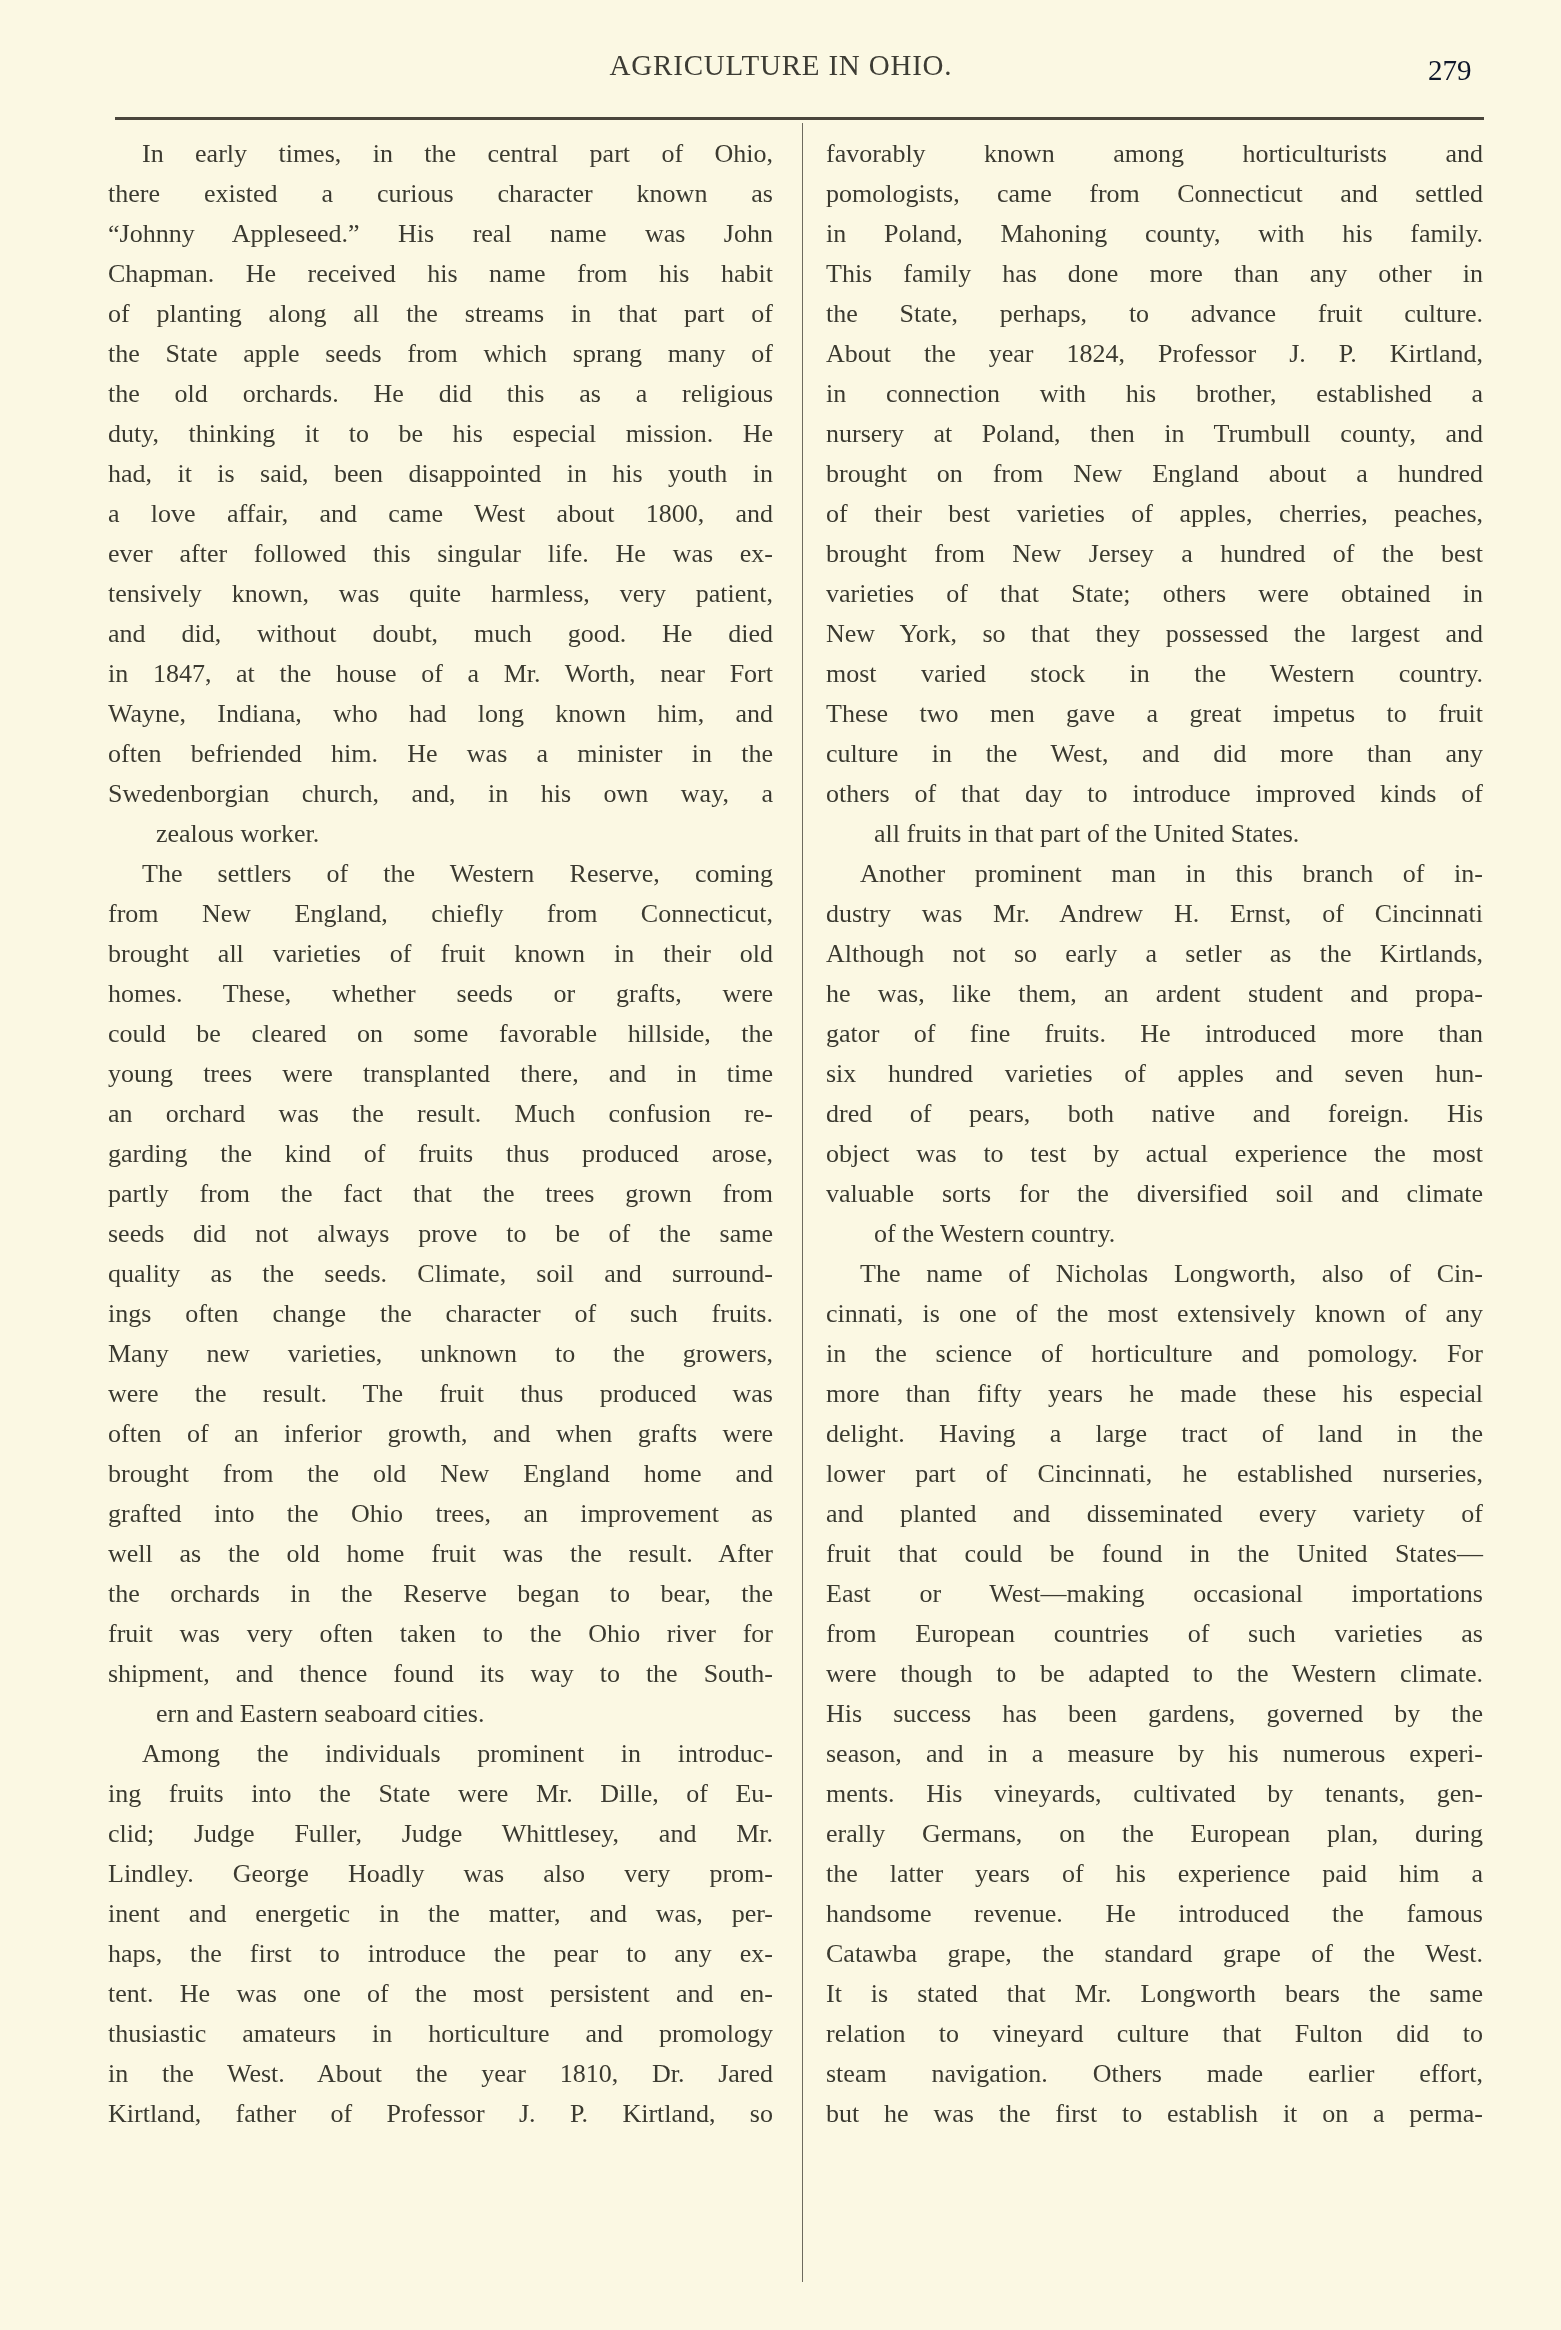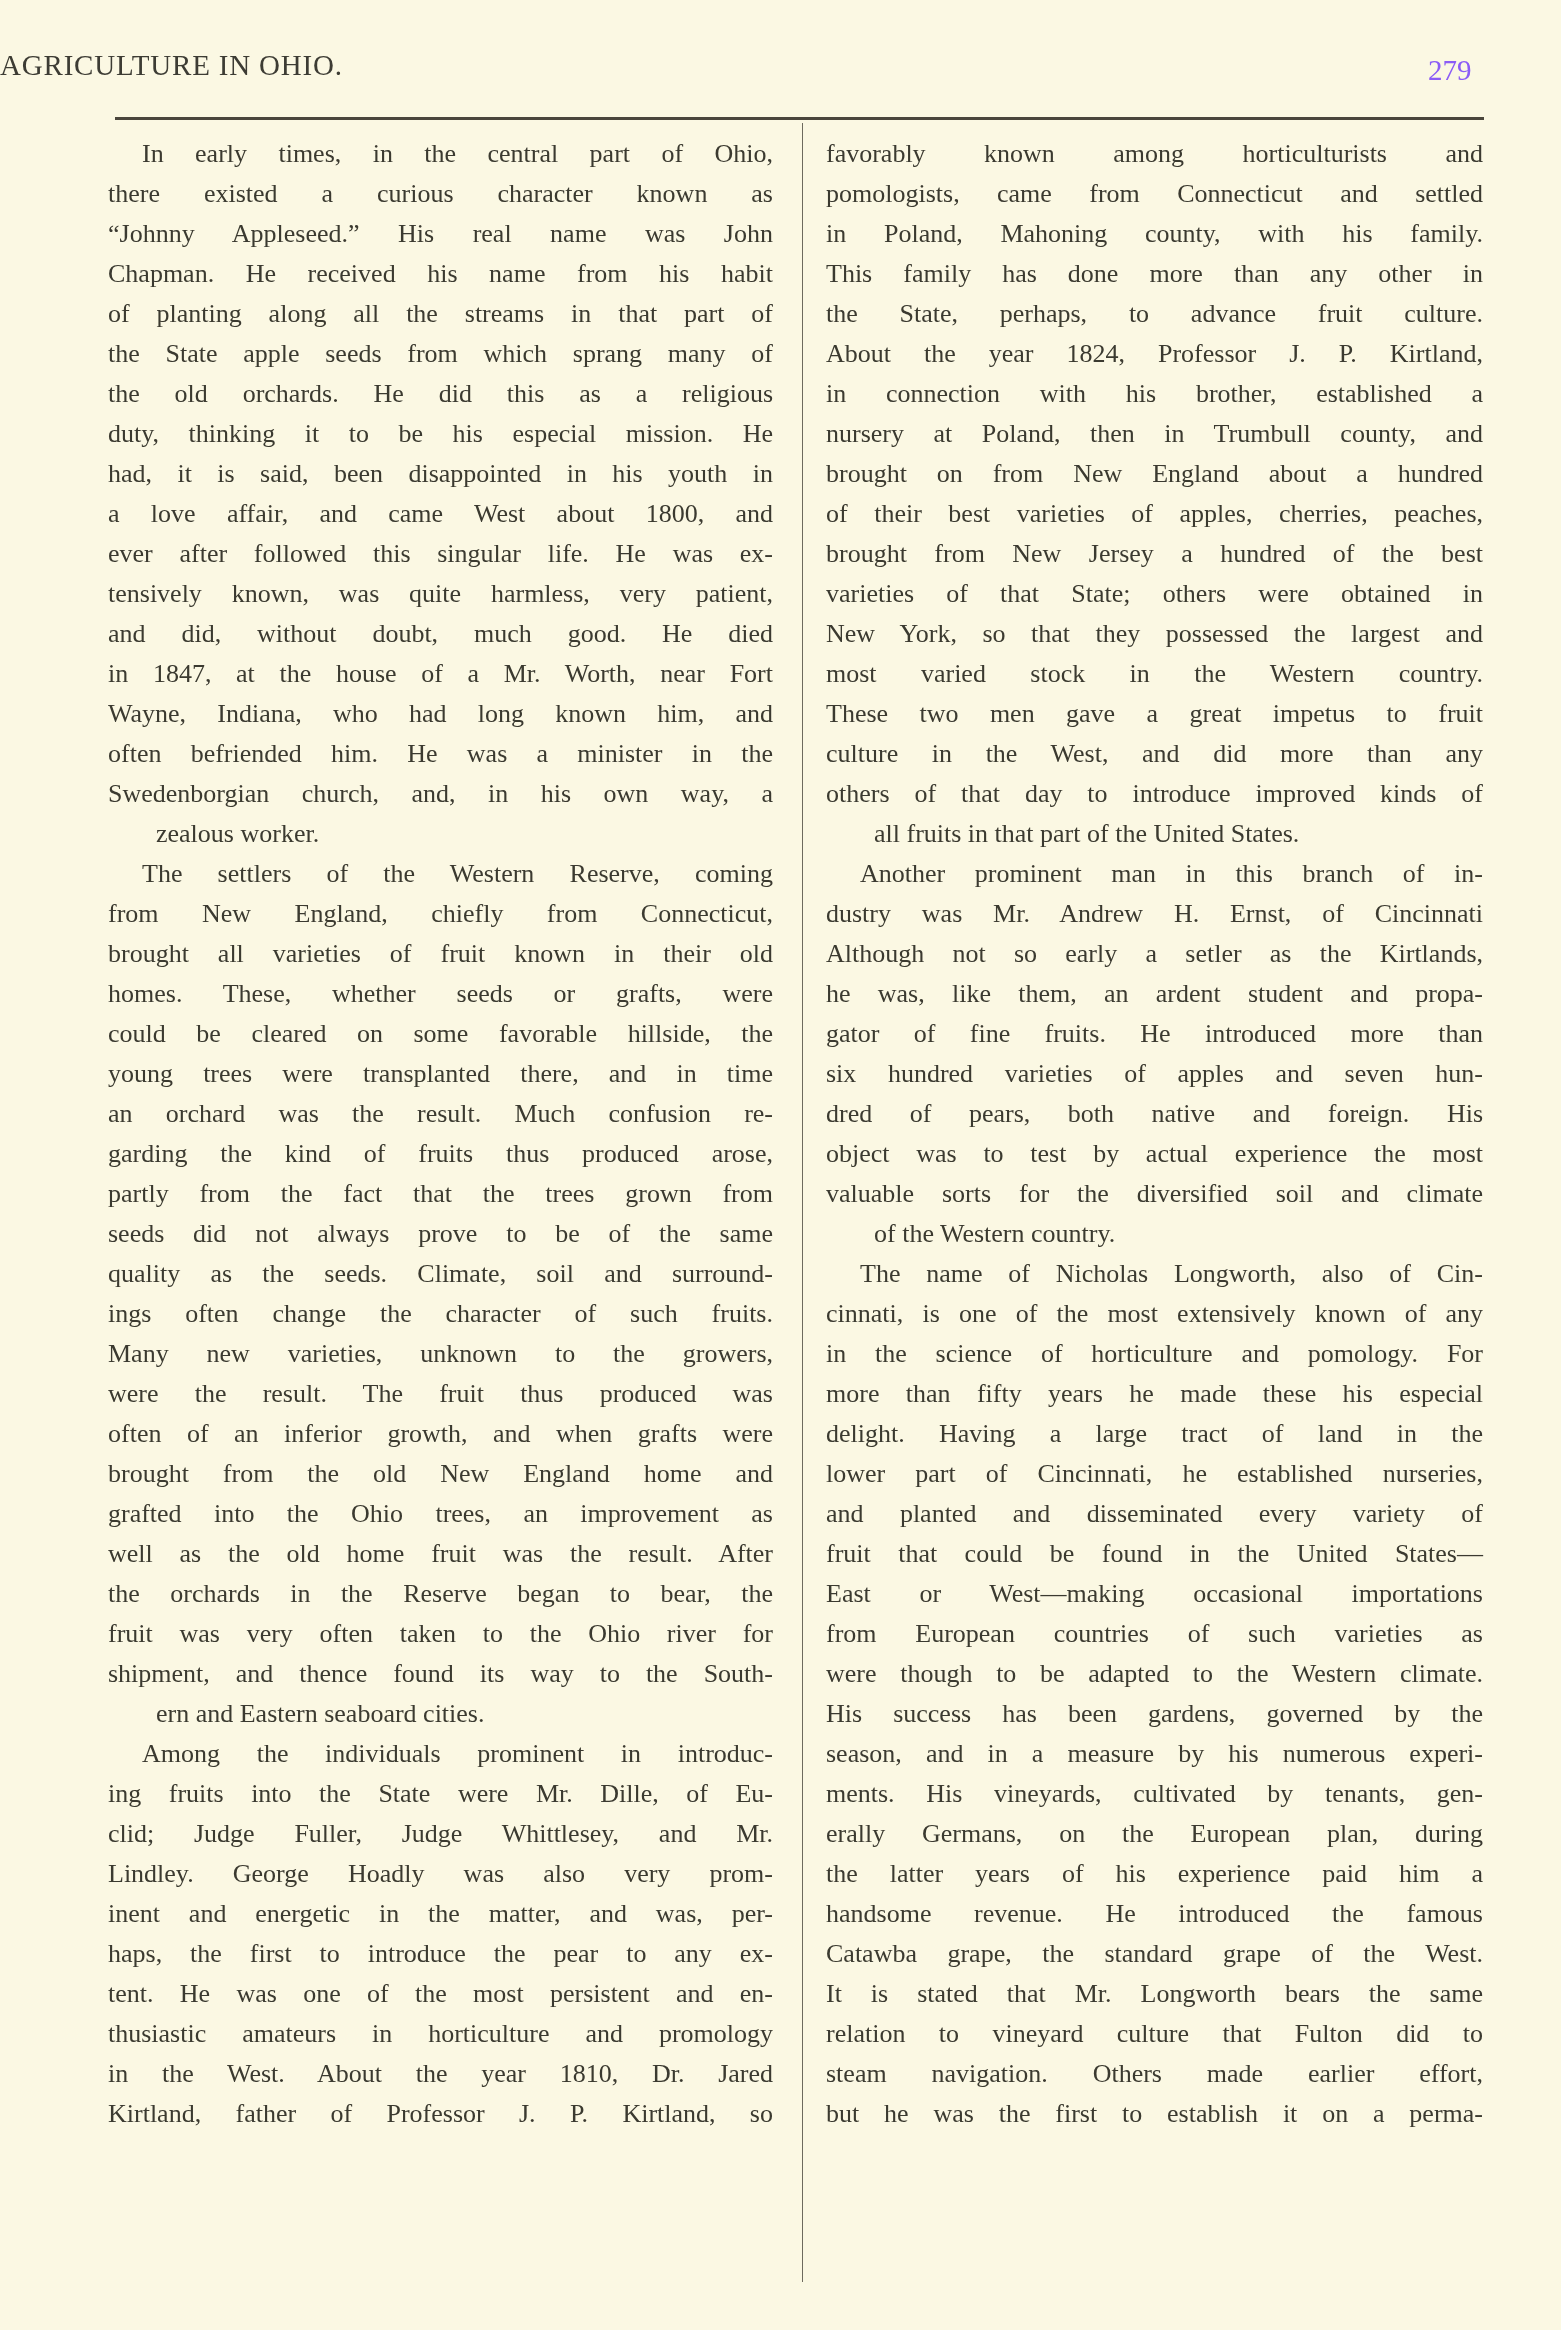--- a/index.html
+++ b/index.html
@@ -3,25 +3,25 @@
 <meta charset="utf-8">
 <style>
   html, body { margin:0; padding:0; }
   body {
     width:1562px; height:2330px; position:relative; overflow:hidden;
     background:#fbf8e3;
     font-family:"Liberation Serif","DejaVu Serif",serif;
     color:#3b3a30;
   }
   .running-head {
-    position:absolute; top:49px; left:0; width:1562px; 
+    position:absolute; top:49px; left:0; width:1562px; text-align:center;
     font-size:29px; letter-spacing:0.8px; color:#3d3c34;
   }
   .page-number {
-    position:absolute; top:54px; left:1428px; font-size:29px; color:#8b5cf6;
+    position:absolute; top:54px; left:1428px; font-size:29px; color:#0f172a;
   }
   .rule {
     position:absolute; top:117px; left:115px; width:1369px; height:2.5px; background:#4a463c;
   }
   .col-divider {
     position:absolute; top:123px; left:802px; width:0.8px; height:2159px; background:#6d6a5e;
   }
   .col {
     position:absolute; top:134px; font-size:26px; line-height:40px;
   }

